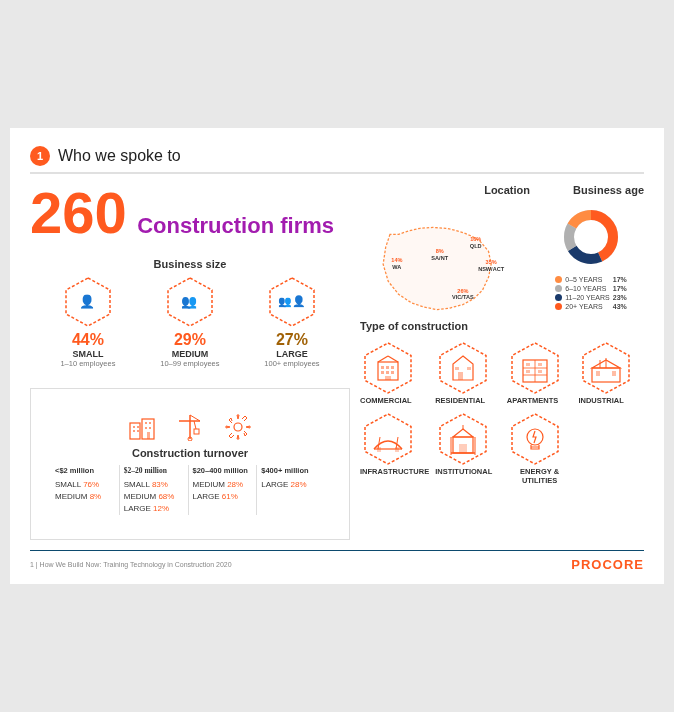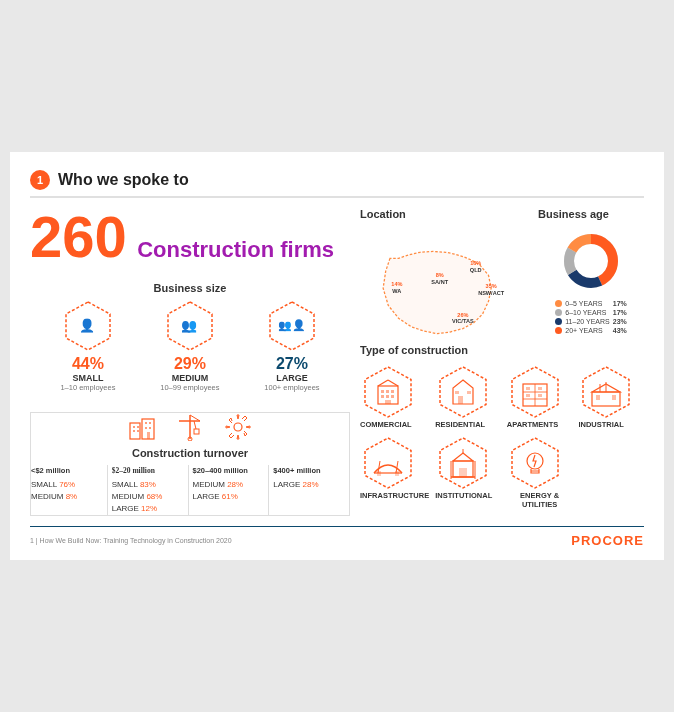--- a/index.html
+++ b/index.html
@@ -32,21 +32,21 @@
       height: 20px;
       border-radius: 50%;
       display: flex;
       align-items: center;
       justify-content: center;
       font-size: 11px;
       font-weight: bold;
     }
     .section-title {
       font-size: 16px;
-      font-weight: bold;
+      font-weight: normal;
       color: #222;
     }
     .main-content {
       display: flex;
       gap: 10px;
     }
     .left-panel {
       width: 320px;
       flex-shrink: 0;
     }
@@ -122,21 +122,21 @@
       font-size: 9px;
       font-weight: bold;
       color: #333;
     }
     .size-sub {
       font-size: 7.5px;
       color: #777;
     }
     .turnover-section {
       border: 1px solid #ddd;
-      padding: 0;
+      padding: 24px;
       margin-top: 3px;
     }
     .turnover-title {
       text-align: center;
       font-size: 11px;
       font-weight: bold;
       color: #333;
       margin-bottom: 6px;
     }
     .turnover-data {
@@ -323,21 +323,21 @@
 
           <div class="size-item">
             <div class="hexagon-icon">
               <svg class="hexagon-svg" width="52" height="52" viewBox="0 0 52 52">
                 <polygon points="26,2 48,14 48,38 26,50 4,38 4,14" fill="none" stroke="#ff5a1f" stroke-width="1.5" stroke-dasharray="3,2"></polygon>
               </svg>
               <div class="hex-content">
                 <span style="font-size:11px;">👥👤</span>
               </div>
             </div>
-            <div class="size-percent" style="color:#0c4a6e;">27%</div>
+            <div class="size-percent" style="color:#a16207;">27%</div>
             <div class="size-label">LARGE</div>
             <div class="size-sub">100+ employees</div>
           </div>
         </div>
       </div>
 
       <div class="turnover-section">
 
         <div class="turnover-icons">
           <div class="turnover-icon-item">
@@ -396,21 +396,21 @@
             <div>LARGE <span class="t-orange">28%</span></div>
           </div>
         </div>
       </div>
     </div>
 
     <div class="right-panel">
       <div class="right-top">
 
         <div class="location-section">
-          <div class="subsection-title" style="text-align:left;margin-bottom:4px;">Location</div>
+          <div class="subsection-title" style="text-align:right;margin-bottom:4px;">Location</div>
           <div class="map-container">
             <svg viewBox="0 0 200 140" width="180" height="120">
 
               <path d="M 30,40 L 25,55 L 22,75 L 28,95 L 40,110 L 55,120 L 70,125 L 85,128 L 100,126 L 115,122 L 128,115 L 138,105 L 145,90 L 148,75 L 145,60 L 135,48 L 125,42 L 115,38 L 105,35 L 95,33 L 80,32 L 65,33 L 52,36 L 40,40 Z" fill="#fff8f4" stroke="#ff8c42" stroke-width="1.5" stroke-dasharray="3,2"></path>
 
               <text x="38" y="72" font-size="6.5" fill="#ff5a1f" font-weight="bold" text-anchor="middle">14%</text>
               <text x="38" y="80" font-size="6.5" fill="#333" font-weight="bold" text-anchor="middle">WA</text>
 
               <text x="88" y="62" font-size="6.5" fill="#ff5a1f" font-weight="bold" text-anchor="middle">8%</text>
               <text x="88" y="70" font-size="6.5" fill="#333" font-weight="bold" text-anchor="middle">SA/NT</text>
@@ -421,21 +421,21 @@
               <text x="148" y="75" font-size="6.5" fill="#ff5a1f" font-weight="bold" text-anchor="middle">35%</text>
               <text x="148" y="83" font-size="6.5" fill="#333" font-weight="bold" text-anchor="middle">NSW/ACT</text>
 
               <text x="115" y="108" font-size="6.5" fill="#ff5a1f" font-weight="bold" text-anchor="middle">26%</text>
               <text x="115" y="116" font-size="6.5" fill="#333" font-weight="bold" text-anchor="middle">VIC/TAS</text>
             </svg>
           </div>
         </div>
 
         <div class="business-age-section">
-          <div class="subsection-title" style="text-align:left;">Business age</div>
+          <div class="subsection-title" style="text-align:right;">Business age</div>
           <div class="donut-container">
             <svg class="donut-svg" viewBox="0 0 70 70">
 
               <circle cx="35" cy="35" r="22" fill="none" stroke="#e0e0e0" stroke-width="10"></circle>
 
               <circle cx="35" cy="35" r="22" fill="none" stroke="#ff5a1f" stroke-width="10" stroke-dasharray="59.3 138.2" stroke-dashoffset="0" transform="rotate(-90 35 35)"></circle>
 
               <circle cx="35" cy="35" r="22" fill="none" stroke="#1a3a6b" stroke-width="10" stroke-dasharray="31.7 138.2" stroke-dashoffset="-59.3" transform="rotate(-90 35 35)"></circle>
 
               <circle cx="35" cy="35" r="22" fill="none" stroke="#b0b0b0" stroke-width="10" stroke-dasharray="23.5 138.2" stroke-dashoffset="-91" transform="rotate(-90 35 35)"></circle>

